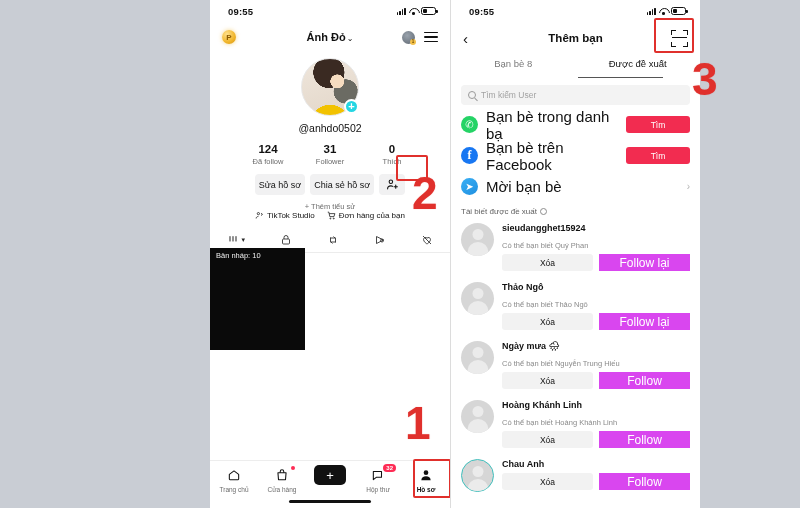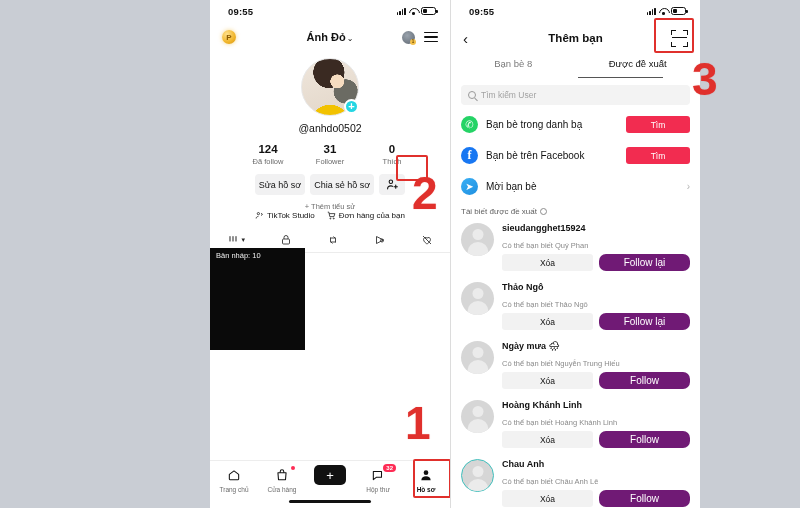--- a/index.html
+++ b/index.html
@@ -136,43 +136,43 @@
   .mag::after{content:"";position:absolute;right:-3px;bottom:-2px;width:4px;height:1.3px;background:#9a9a9a;transform:rotate(45deg);}
   .search .ph{font-size:8.5px;color:#a2a2a2;}
 
   .act-list{margin-top:4px;}
   .act-item{display:flex;align-items:center;height:31px;padding:0 10px;gap:8px;}
   .rd-ic{width:17px;height:17px;border-radius:50%;display:flex;align-items:center;justify-content:center;
          color:#fff;font-size:10px;flex:none;}
   .rd-ic.green{background:#25d366;}
   .rd-ic.fb{background:#1877f2;font-family:"Liberation Serif",serif;font-weight:bold;font-size:12px;}
   .rd-ic.blue{background:linear-gradient(140deg,#3ab0f5,#1f8fe0);}
-  .act-lbl{font-size:10px;color:#111;flex:1;}
+  .act-lbl{font-size:15px;color:#111;flex:1;}
   .btn-find{background:#f22c50;color:#fff;font-size:8.5px;border-radius:3px;height:17px;width:64px;
             display:flex;align-items:center;justify-content:center;}
   .chev{color:#b5b5b5;font-size:10px;}
 
   .sec-title{font-size:8px;color:#5e5e5e;padding:5px 10px 2px;display:flex;align-items:center;gap:3px;}
   .info-c{width:7px;height:7px;border:1px solid #8d8d8d;border-radius:50%;display:inline-block;}
 
   .user-row{display:flex;padding:5px 10px 0;gap:8px;height:59px;}
   .u-av{width:33px;height:33px;border-radius:50%;background:#d6d6d6;position:relative;flex:none;overflow:hidden;}
   .u-av::before{content:"";position:absolute;left:50%;top:6px;transform:translateX(-50%);
                 width:11px;height:11px;border-radius:50%;background:#ebebeb;}
   .u-av::after{content:"";position:absolute;left:50%;top:19px;transform:translateX(-50%);
                width:21px;height:14px;border-radius:11px 11px 0 0;background:#ebebeb;}
   .u-av.ring{border:1.5px solid #3fc0bd;}
   .u-body{flex:1;min-width:0;}
   .u-name{font-size:9px;font-weight:bold;color:#111;}
   .u-sub{font-size:7.5px;color:#8a8a8a;margin-top:8px;}
   .u-btns{display:flex;gap:6px;margin-top:4px;text-align:right;}
   .b-del{flex:1;background:#f2f2f2;border-radius:3px;height:17px;display:flex;align-items:center;
          justify-content:center;font-size:8.5px;color:#111;}
-  .b-follow{flex:1;background:#701a75;border-radius:7px;height:17px;display:flex;align-items:center;
-            justify-content:center;font-size:10px;color:#fff;}
+  .b-follow{flex:1;background:#d946ef;border-radius:0;height:17px;display:flex;align-items:center;
+            justify-content:center;font-size:12px;color:#fff;}
 
   
   .anno{position:absolute;color:#e0302c;font-weight:bold;font-family:"Liberation Sans",sans-serif;
         text-shadow:0 0 1px rgba(224,48,44,.4);}
 </style>
 </head>
 <body>
 
 <div id="root">
 
@@ -461,21 +461,20 @@
           <div class="u-btns">
             <span class="b-del">Xóa</span>
             <span class="b-follow">Follow</span>
           </div>
         </div>
       </div>
       <div class="user-row">
         <div class="u-av ring"></div>
         <div class="u-body">
           <div class="u-name">Chau Anh</div>
-          <div class="u-sub">Có thể bạn biết Châu Anh Lê</div>
           <div class="u-btns">
             <span class="b-del">Xóa</span>
             <span class="b-follow">Follow</span>
           </div>
         </div>
       </div>
     </div>
 
     <div class="redbox" style="left:203px;top:18px;width:40px;height:35px;"></div>
   </div>

